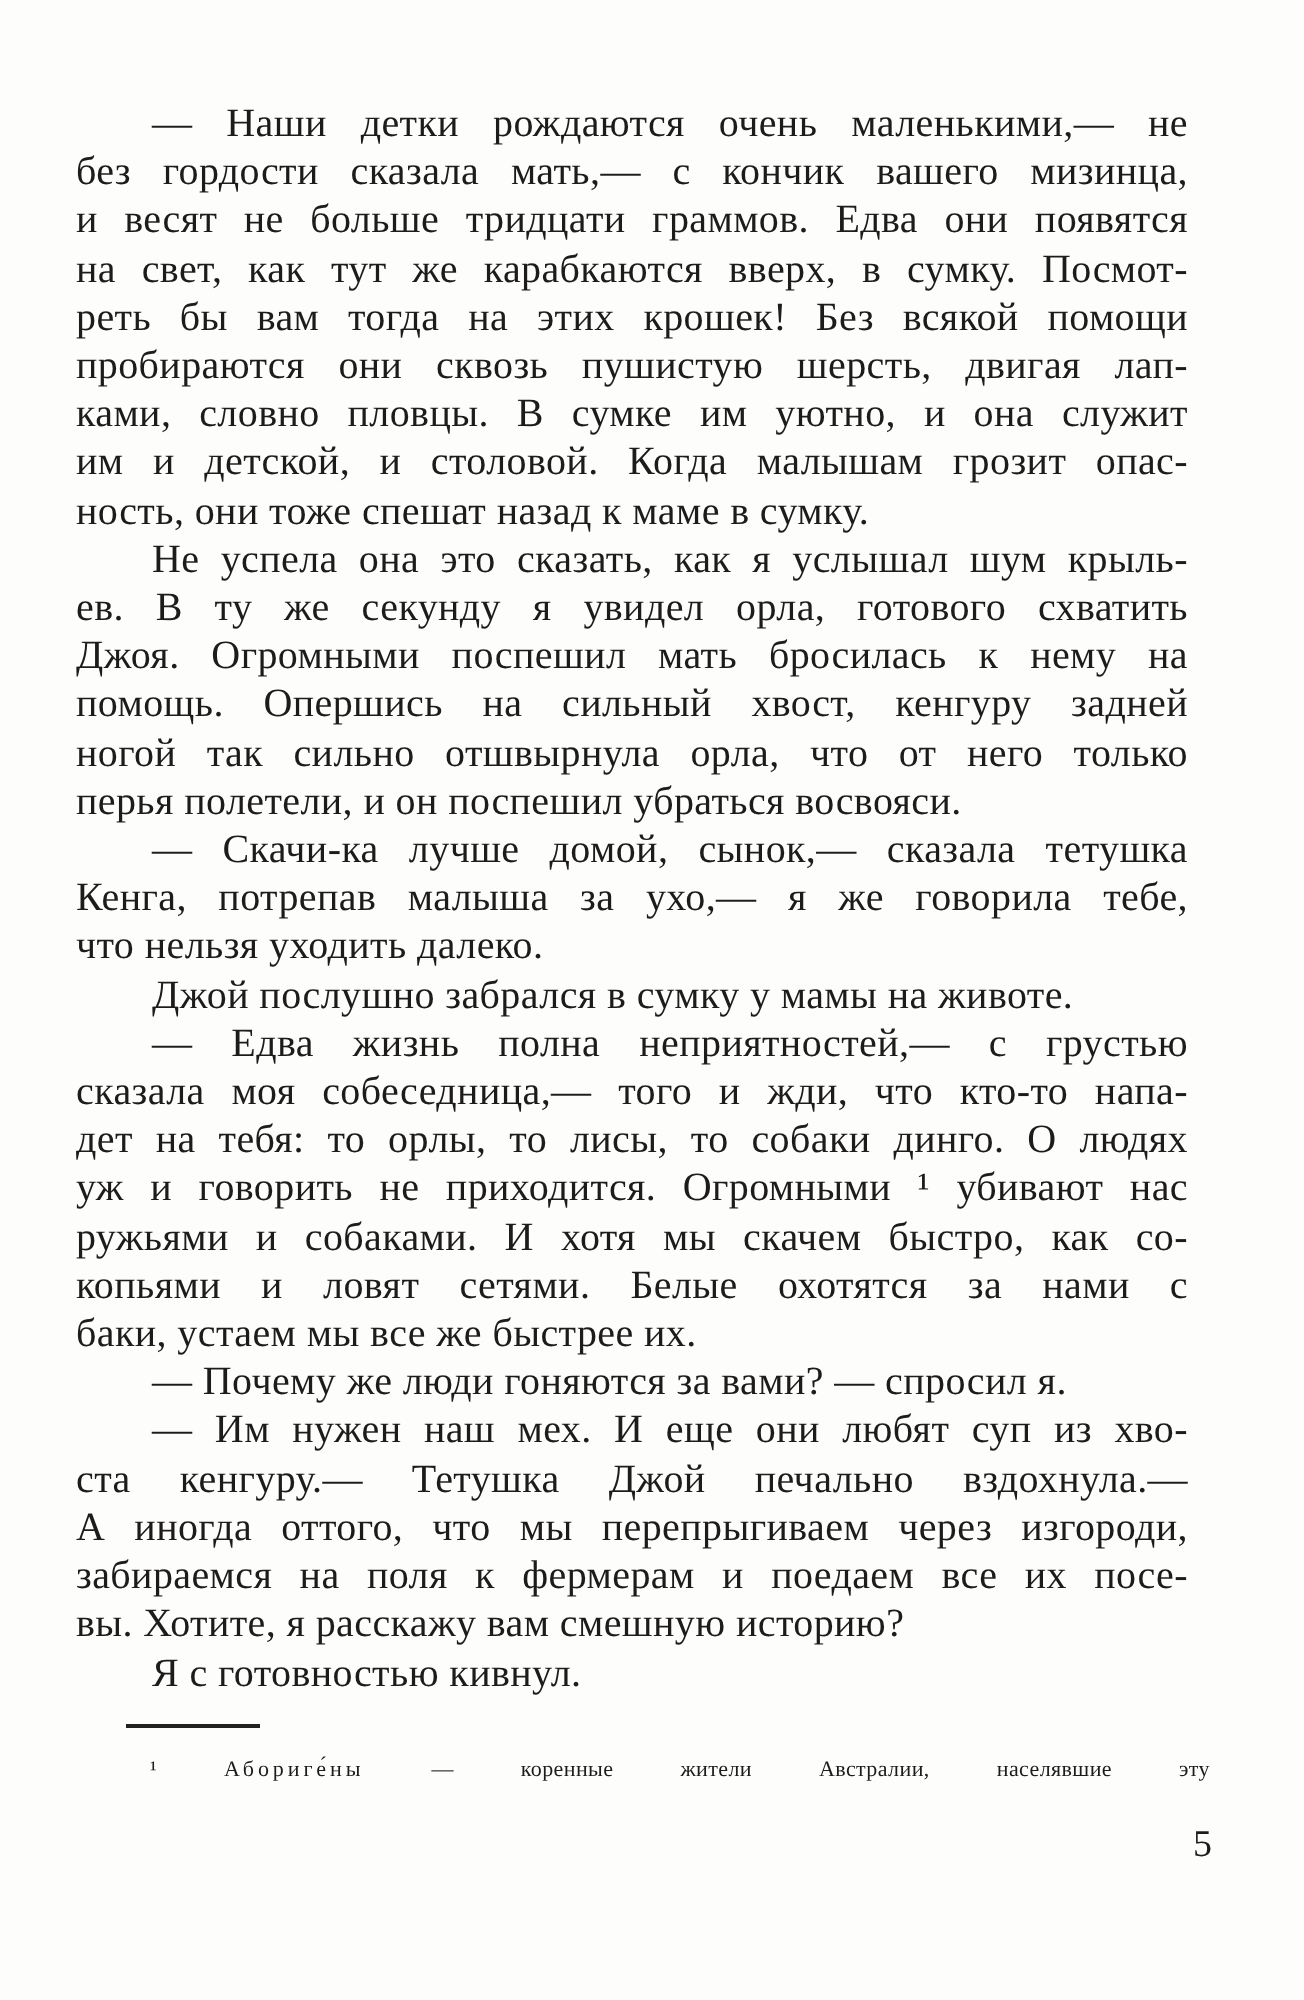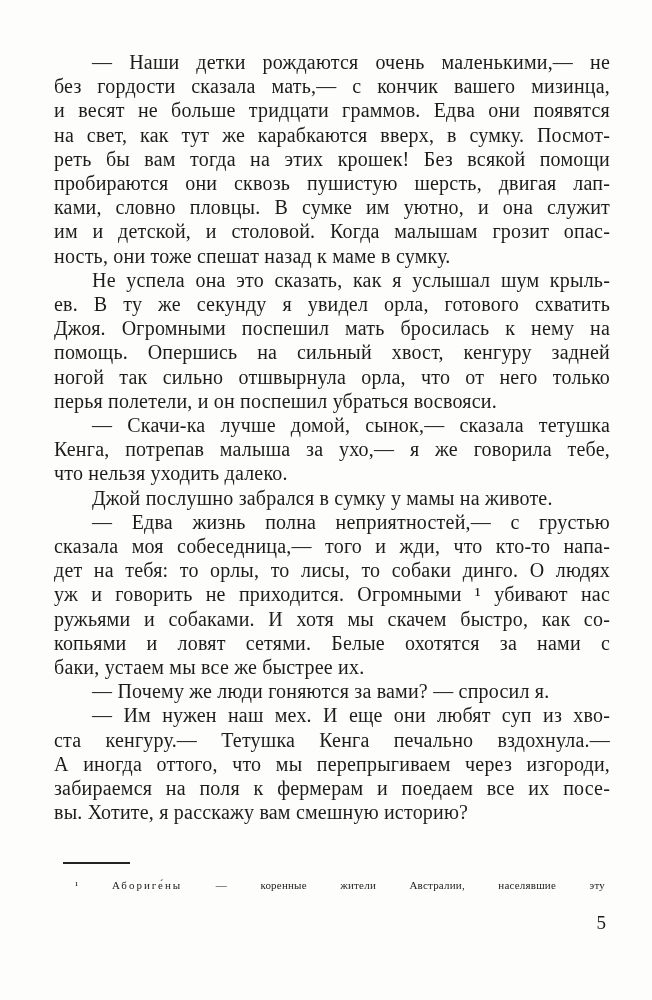--- a/index.html
+++ b/index.html
@@ -10,21 +10,21 @@
   }
   .page {
     position: relative;
     width: 652px; height: 1000px;
     background: #fdfdfc;
     color: #1d1c1a;
     overflow: hidden;
   }
   .text-block {
     position: absolute;
-    left: 54px; top: 50px;
+    left: 38px; top: 50px;
     width: 556px;
   }
   .line {
     font-size: 20px;
     line-height: 24.2px;
     text-align: justify;
     text-align-last: justify;
     white-space: normal;
     letter-spacing: 0.2px;
   }
@@ -81,24 +81,25 @@
     <div class="line ind end">Джой послушно забрался в сумку у мамы на животе.</div>
     <div class="line ind">— Едва жизнь полна неприятностей,— с грустью</div>
     <div class="line">сказала моя собеседница,— того и жди, что кто-то напа-</div>
     <div class="line">дет на тебя: то орлы, то лисы, то собаки динго. О людях</div>
     <div class="line">уж и говорить не приходится. Огромными ¹ убивают нас</div>
     <div class="line">ружьями и собаками. И хотя мы скачем быстро, как со-</div>
     <div class="line">копьями и ловят сетями. Белые охотятся за нами с</div>
     <div class="line end">баки, устаем мы все же быстрее их.</div>
     <div class="line ind end">— Почему же люди гоняются за вами? — спросил я.</div>
     <div class="line ind">— Им нужен наш мех. И еще они любят суп из хво-</div>
-    <div class="line">ста кенгуру.— Тетушка Кенга печально вздохнула.—</div>
+    <div class="line">ста кенгуру.— Тетушка Джой печально вздохнула.—</div>
     <div class="line">А иногда оттого, что мы перепрыгиваем через изгороди,</div>
     <div class="line">забираемся на поля к фермерам и поедаем все их посе-</div>
     <div class="line end">вы. Хотите, я расскажу вам смешную историю?</div>
+    <div class="line ind end">Я с готовностью кивнул.</div>
   </div>
 
   <div class="fn-rule"></div>
 
   <div class="footnote">
     <div class="line ind"><span class="fn-marker">¹ </span><span class="fn-term">Абориге́ны</span><span> — коренные жители Австралии, населявшие эту</span></div>
   </div>
 
   <div class="page-number">5</div>
 

